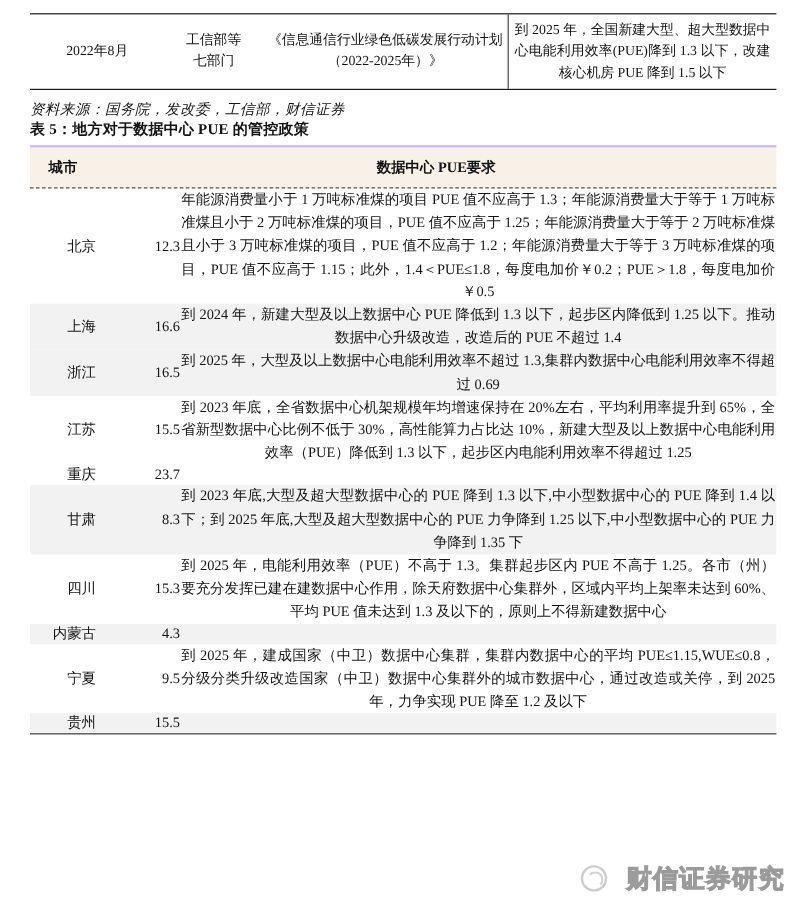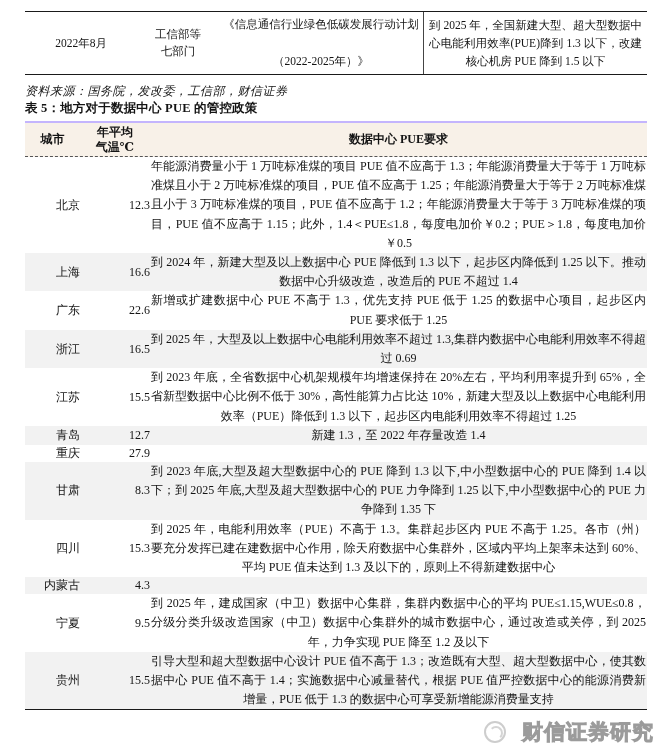--- a/index.html
+++ b/index.html
@@ -14,21 +14,21 @@
   .mini-table {
     border-top: 1.5px solid #1a1a1a;
     border-bottom: 1.5px solid #1a1a1a;
     display: flex;
     align-items: stretch;
     font-size: 11.5px;
   }
   .mini-cell { display: flex; flex-direction: column; justify-content: center; text-align: center; padding: 4px 2px; line-height: 17px; }
   .mini-date   { width: 112px; }
   .mini-issuer { width: 82px; }
-  .mini-doc    { width: 204px; justify-content: space-between; }
+  .mini-doc    { width: 204px; }
   .mini-content {
     flex: 1;
     border-left: 1px solid #444;
     text-align: justify;
     text-align-last: center;
     padding: 4px 5px;
     line-height: 18px;
   }
 
   
@@ -128,66 +128,52 @@
     <div class="mini-content">到 2025 年，全国新建大型、超大型数据中心电能利用效率(PUE)降到 1.3 以下，改建核心机房 PUE 降到 1.5 以下</div>
   </div>
 
   <div class="source-line">资料来源：国务院，发改委，工信部，财信证券</div>
 
   <div class="table-title">表 5：地方对于数据中心 PUE 的管控政策</div>
 
   <div class="pue-table">
     <div class="thead">
       <div class="th col-city">城市</div>
-      <div class="th col-temp">
-        <div>年平均</div>
-        <div>气温℃</div>
-      </div>
       <div class="th col-req">数据中心 PUE要求</div>
     </div>
     <div>
     <div class="trow">
       <div class="td col-city">北京</div>
       <div class="td col-temp">12.3</div>
       <div class="td col-req">年能源消费量小于 1 万吨标准煤的项目 PUE 值不应高于 1.3；年能源消费量大于等于 1 万吨标准煤且小于 2 万吨标准煤的项目，PUE 值不应高于 1.25；年能源消费量大于等于 2 万吨标准煤且小于 3 万吨标准煤的项目，PUE 值不应高于 1.2；年能源消费量大于等于 3 万吨标准煤的项目，PUE 值不应高于 1.15；此外，1.4＜PUE≤1.8，每度电加价￥0.2；PUE＞1.8，每度电加价￥0.5</div>
     </div>
 
     <div class="trow shaded">
       <div class="td col-city">上海</div>
       <div class="td col-temp">16.6</div>
       <div class="td col-req">到 2024 年，新建大型及以上数据中心 PUE 降低到 1.3 以下，起步区内降低到 1.25 以下。推动数据中心升级改造，改造后的 PUE 不超过 1.4</div>
     </div>
 
-    <div class="trow">
-      <div class="td col-city">广东</div>
-      <div class="td col-temp">22.6</div>
-      <div class="td col-req">新增或扩建数据中心 PUE 不高于 1.3，优先支持 PUE 低于 1.25 的数据中心项目，起步区内 PUE 要求低于 1.25</div>
-    </div>
 
     <div class="trow shaded">
       <div class="td col-city">浙江</div>
       <div class="td col-temp">16.5</div>
       <div class="td col-req">到 2025 年，大型及以上数据中心电能利用效率不超过 1.3,集群内数据中心电能利用效率不得超过 0.69</div>
     </div>
 
     <div class="trow">
       <div class="td col-city">江苏</div>
       <div class="td col-temp">15.5</div>
       <div class="td col-req">到 2023 年底，全省数据中心机架规模年均增速保持在 20%左右，平均利用率提升到 65%，全省新型数据中心比例不低于 30%，高性能算力占比达 10%，新建大型及以上数据中心电能利用效率（PUE）降低到 1.3 以下，起步区内电能利用效率不得超过 1.25</div>
     </div>
 
-    <div class="trow shaded">
-      <div class="td col-city">青岛</div>
-      <div class="td col-temp">12.7</div>
-      <div class="td col-req">新建 1.3，至 2022 年存量改造 1.4</div>
-    </div>
 
     <div class="trow">
       <div class="td col-city">重庆</div>
-      <div class="td col-temp">27.9</div>
+      <div class="td col-temp">23.7</div>
     </div>
 
     <div class="trow shaded">
       <div class="td col-city">甘肃</div>
       <div class="td col-temp">8.3</div>
       <div class="td col-req">到 2023 年底,大型及超大型数据中心的 PUE 降到 1.3 以下,中小型数据中心的 PUE 降到 1.4 以下；到 2025 年底,大型及超大型数据中心的 PUE 力争降到 1.25 以下,中小型数据中心的 PUE 力争降到 1.35 下</div>
     </div>
 
     <div class="trow">
       <div class="td col-city">四川</div>
@@ -202,21 +188,20 @@
 
     <div class="trow">
       <div class="td col-city">宁夏</div>
       <div class="td col-temp">9.5</div>
       <div class="td col-req">到 2025 年，建成国家（中卫）数据中心集群，集群内数据中心的平均 PUE≤1.15,WUE≤0.8，分级分类升级改造国家（中卫）数据中心集群外的城市数据中心，通过改造或关停，到 2025 年，力争实现 PUE 降至 1.2 及以下</div>
     </div>
 
     <div class="trow shaded">
       <div class="td col-city">贵州</div>
       <div class="td col-temp">15.5</div>
-      <div class="td col-req">引导大型和超大型数据中心设计 PUE 值不高于 1.3；改造既有大型、超大型数据中心，使其数据中心 PUE 值不高于 1.4；实施数据中心减量替代，根据 PUE 值严控数据中心的能源消费新增量，PUE 低于 1.3 的数据中心可享受新增能源消费量支持</div>
     </div>
   </div>
   </div>
 
   <div class="watermark">
     <div class="wm-logo"></div>
     <div class="wm-text">财信证券研究</div>
   </div>
 
 </div>

